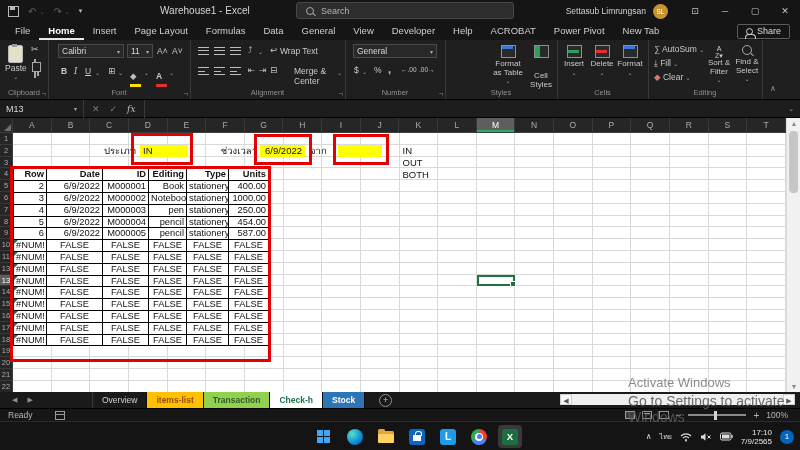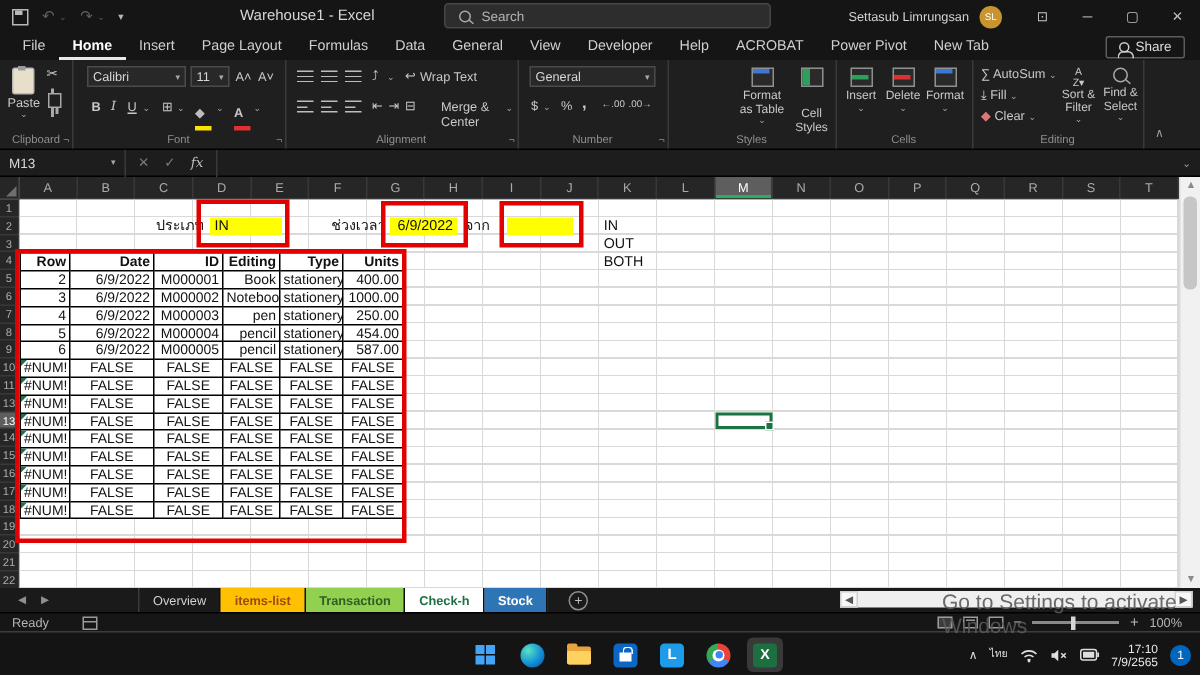--- a/index.html
+++ b/index.html
@@ -552,20 +552,21 @@
 
     <div class="selcell" style="left:463.8px;top:141.6px;width:38.65px;height:11.8px;"></div>
   </div>
 
   <div class="vscroll">
     <div class="arr">▲</div>
     <div class="vthumb"></div>
     <div class="arr bot">▼</div>
   </div>
 
+  <div class="wm1">Activate Windows</div>
   <div class="wm2">Go to Settings to activate Windows</div>
 
   <div class="tabbar">
     <div class="tab-navs">
       <span>◀</span>
       <span>▶</span>
     </div>
     <div style="display:flex;margin-left:36px;">
         <div class="stab st-dark">Overview</div>
         <div class="stab st-yellow">items-list</div>

